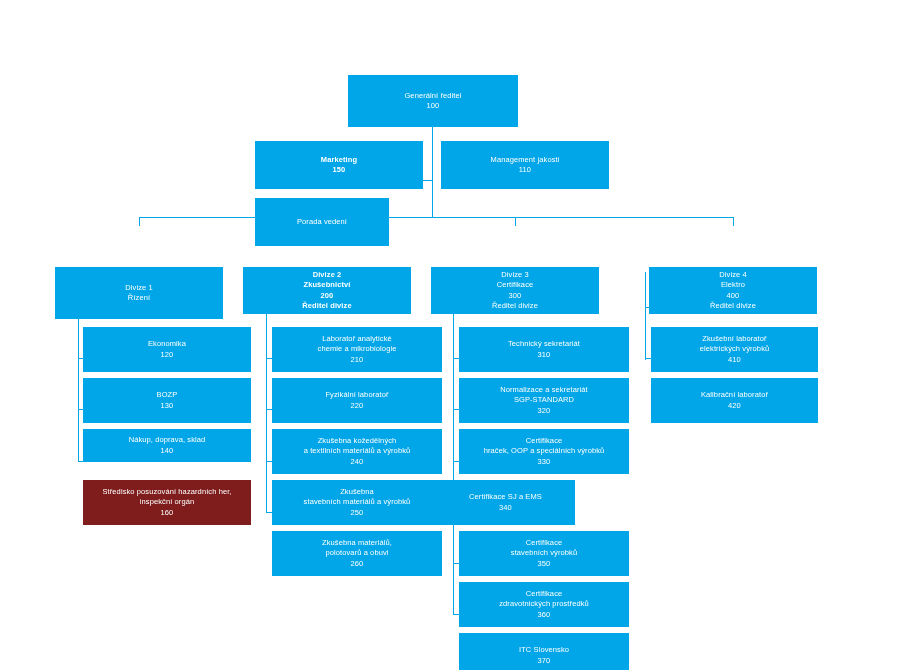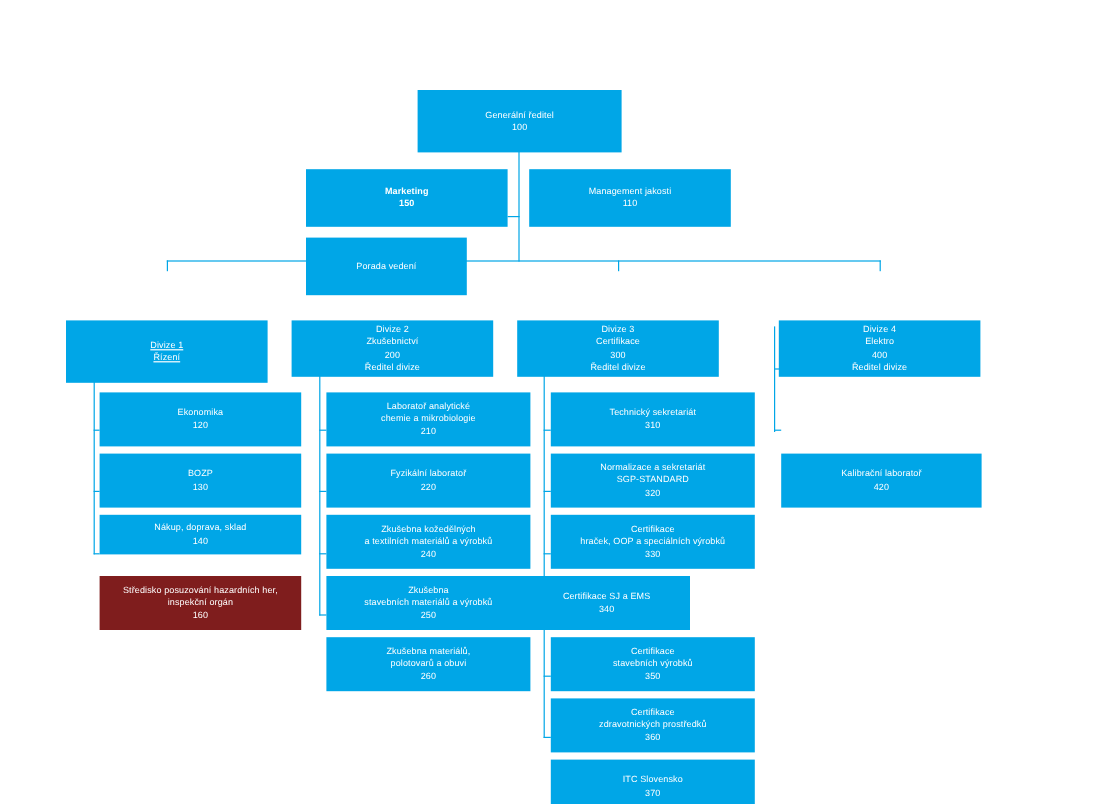--- a/index.html
+++ b/index.html
@@ -113,28 +113,28 @@
         <span class="ln">110</span>
       </span>
   </div>
 
   <div class="node" style="left: 255px; top: 156px; width: 134px; height: 48px; background: rgb(0, 166, 231); color: rgb(255, 255, 255);">
     <span class="lines">
         <span class="ln">Porada vedení</span>
       </span>
   </div>
 
-  <div class="node" style="left: 55px; top: 225px; width: 168px; height: 52px; background: rgb(0, 166, 231); color: rgb(255, 255, 255); text-decoration: underline;">
+  <div class="node" style="left: 55px; top: 225px; width: 168px; height: 52px; background: rgb(0, 166, 231); color: rgb(255, 255, 255);">
     <span class="lines">
         <span class="ln">Divize 1</span>
         <span class="ln">Řízení</span>
       </span>
   </div>
 
-  <div class="node" style="left: 243px; top: 225px; width: 168px; height: 47px; background: rgb(0, 166, 231); color: rgb(255, 255, 255);">
+  <div class="node" style="left: 243px; top: 225px; width: 168px; height: 47px; background: rgb(0, 166, 231); color: rgb(255, 255, 255); font-weight: bold;">
     <span class="lines">
         <span class="ln">Divize 2</span>
         <span class="ln">Zkušebnictví</span>
         <span class="ln">200</span>
         <span class="ln">Ředitel divize</span>
       </span>
   </div>
 
   <div class="node" style="left: 431px; top: 225px; width: 168px; height: 47px; background: rgb(0, 166, 231); color: rgb(255, 255, 255);">
     <span class="lines">
@@ -255,20 +255,27 @@
         <span class="ln">360</span>
       </span>
   </div>
   <div class="node" style="left: 459px; top: 591px; width: 170px; height: 45px; background: rgb(0, 166, 231); color: rgb(255, 255, 255);">
     <span class="lines">
         <span class="ln">ITC Slovensko</span>
         <span class="ln">370</span>
       </span>
   </div>
 
+  <div class="node" style="left: 651px; top: 285px; width: 167px; height: 45px; background: rgb(0, 166, 231); color: rgb(255, 255, 255);">
+    <span class="lines">
+        <span class="ln">Zkušební laboratoř</span>
+        <span class="ln">elektrických výrobků</span>
+        <span class="ln">410</span>
+      </span>
+  </div>
   <div class="node" style="left: 651px; top: 336px; width: 167px; height: 45px; background: rgb(0, 166, 231); color: rgb(255, 255, 255);">
     <span class="lines">
         <span class="ln">Kalibrační laboratoř</span>
         <span class="ln">420</span>
       </span>
   </div>
 
 </div>
 
 </body></html>

